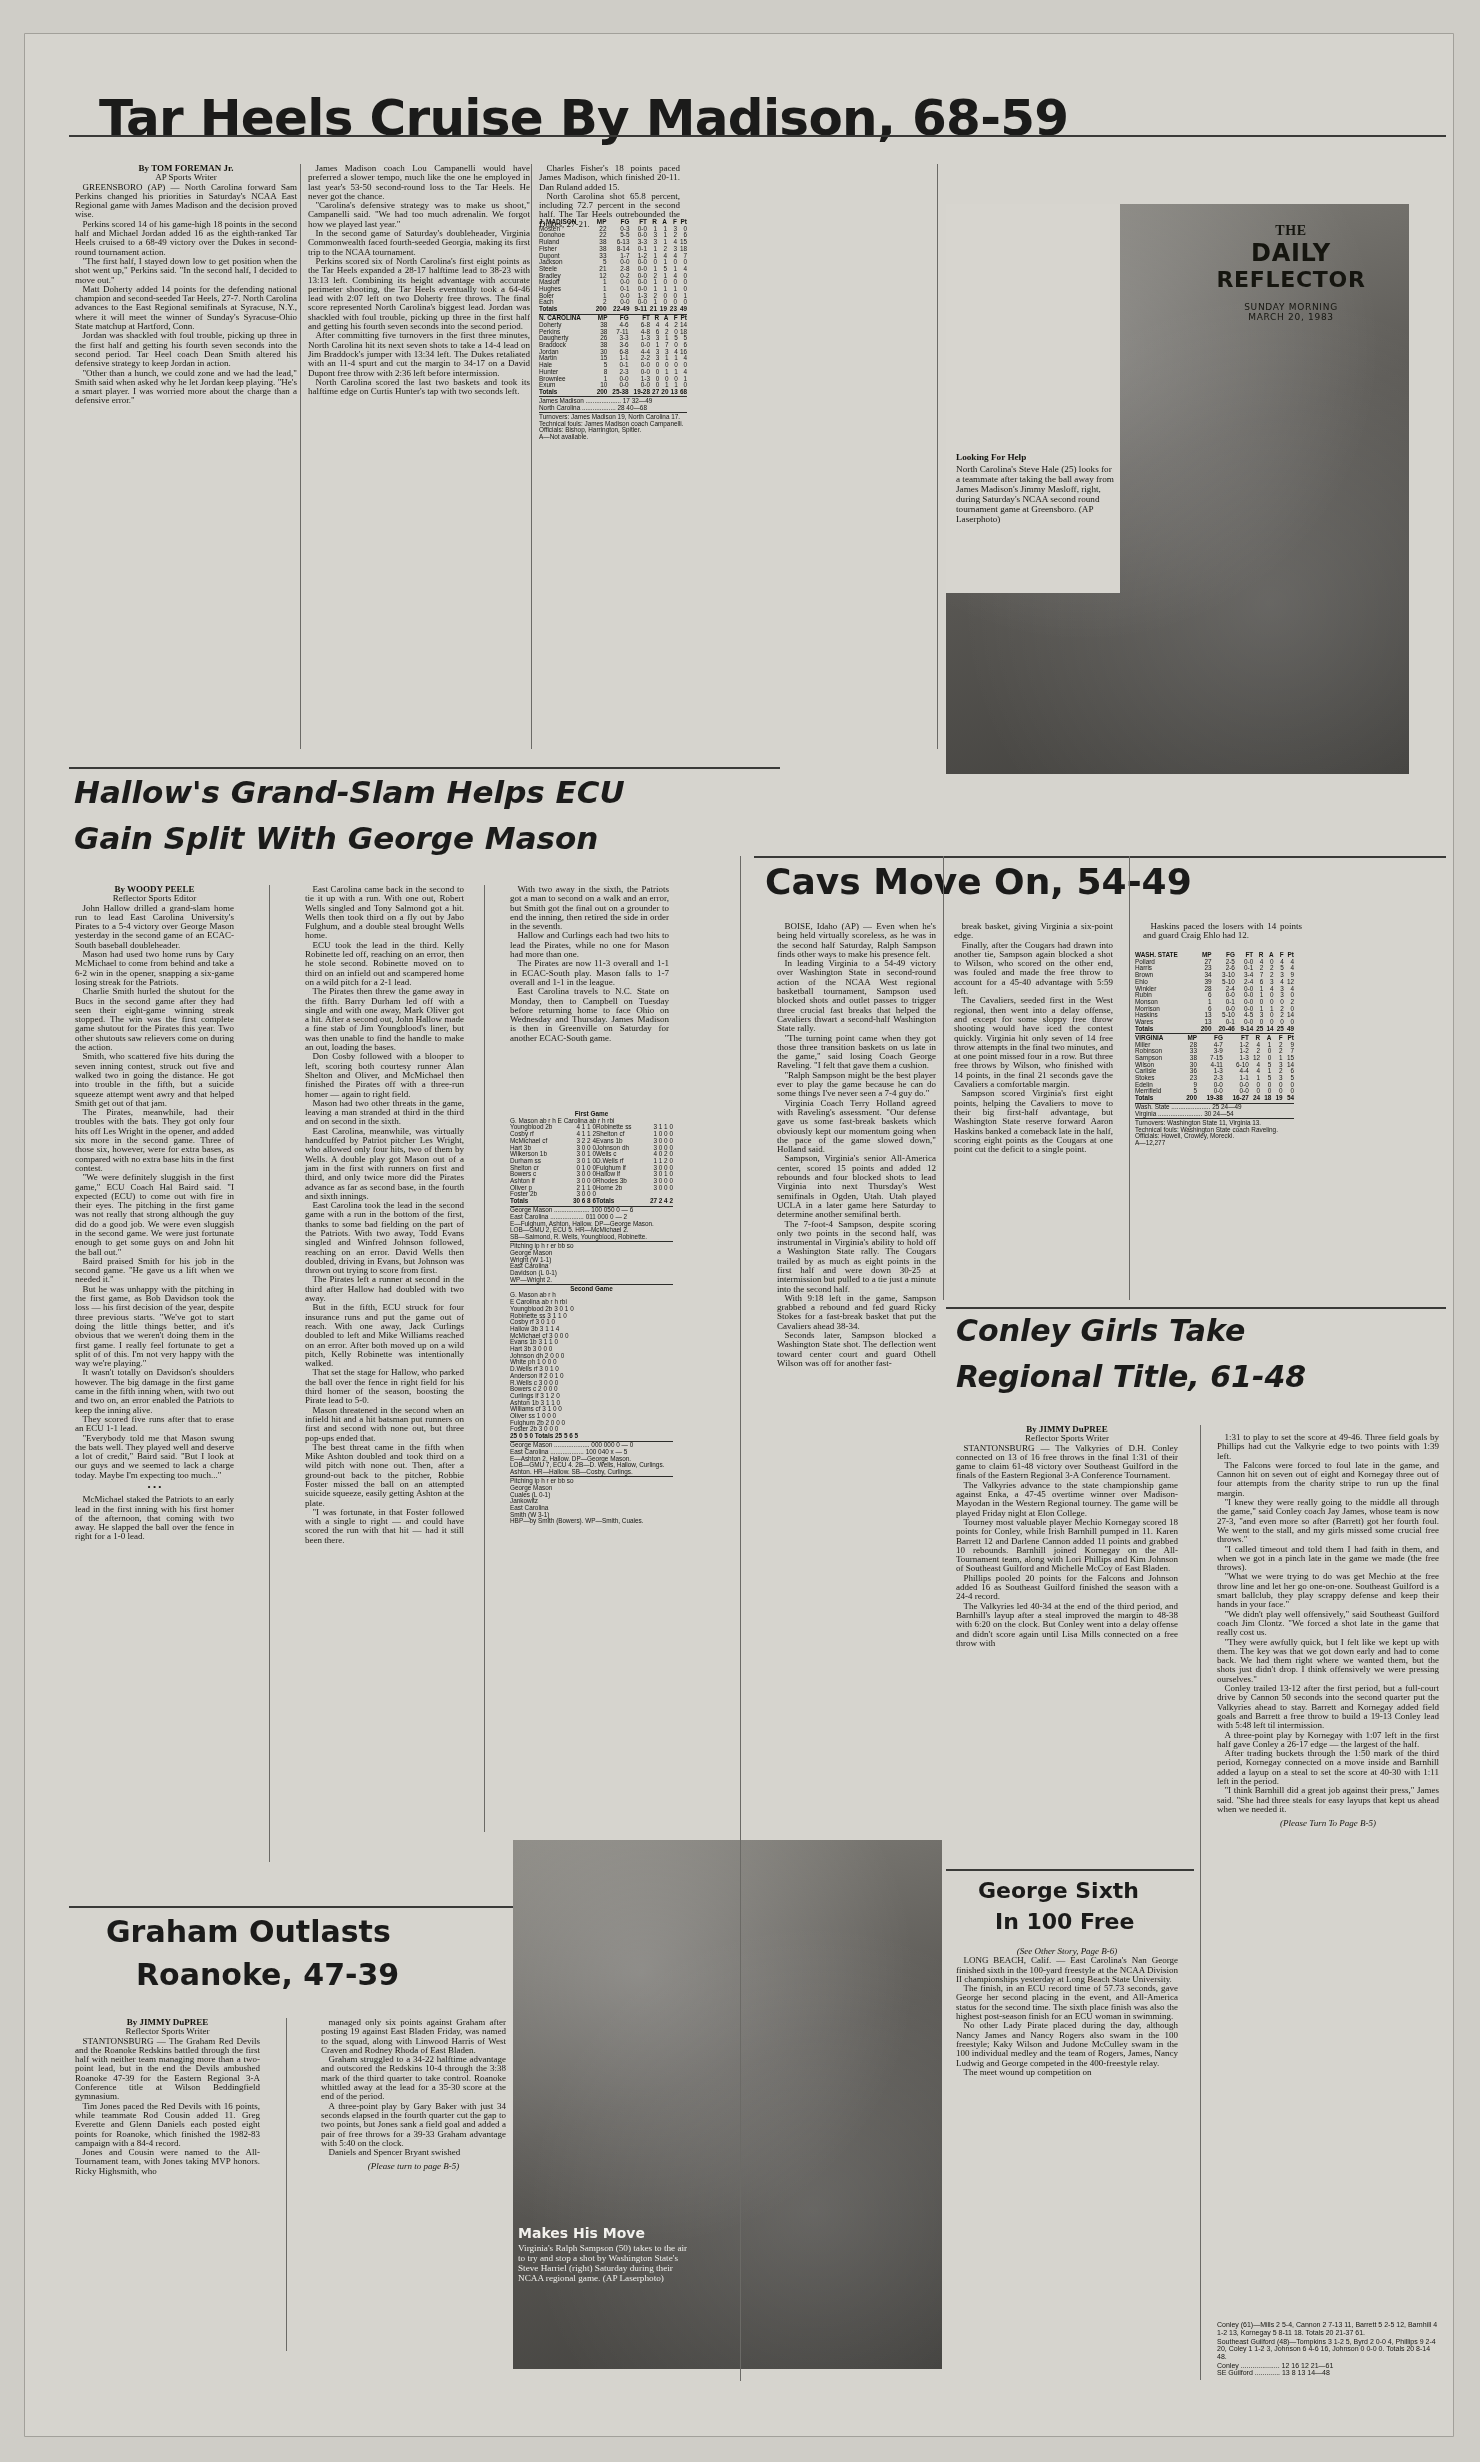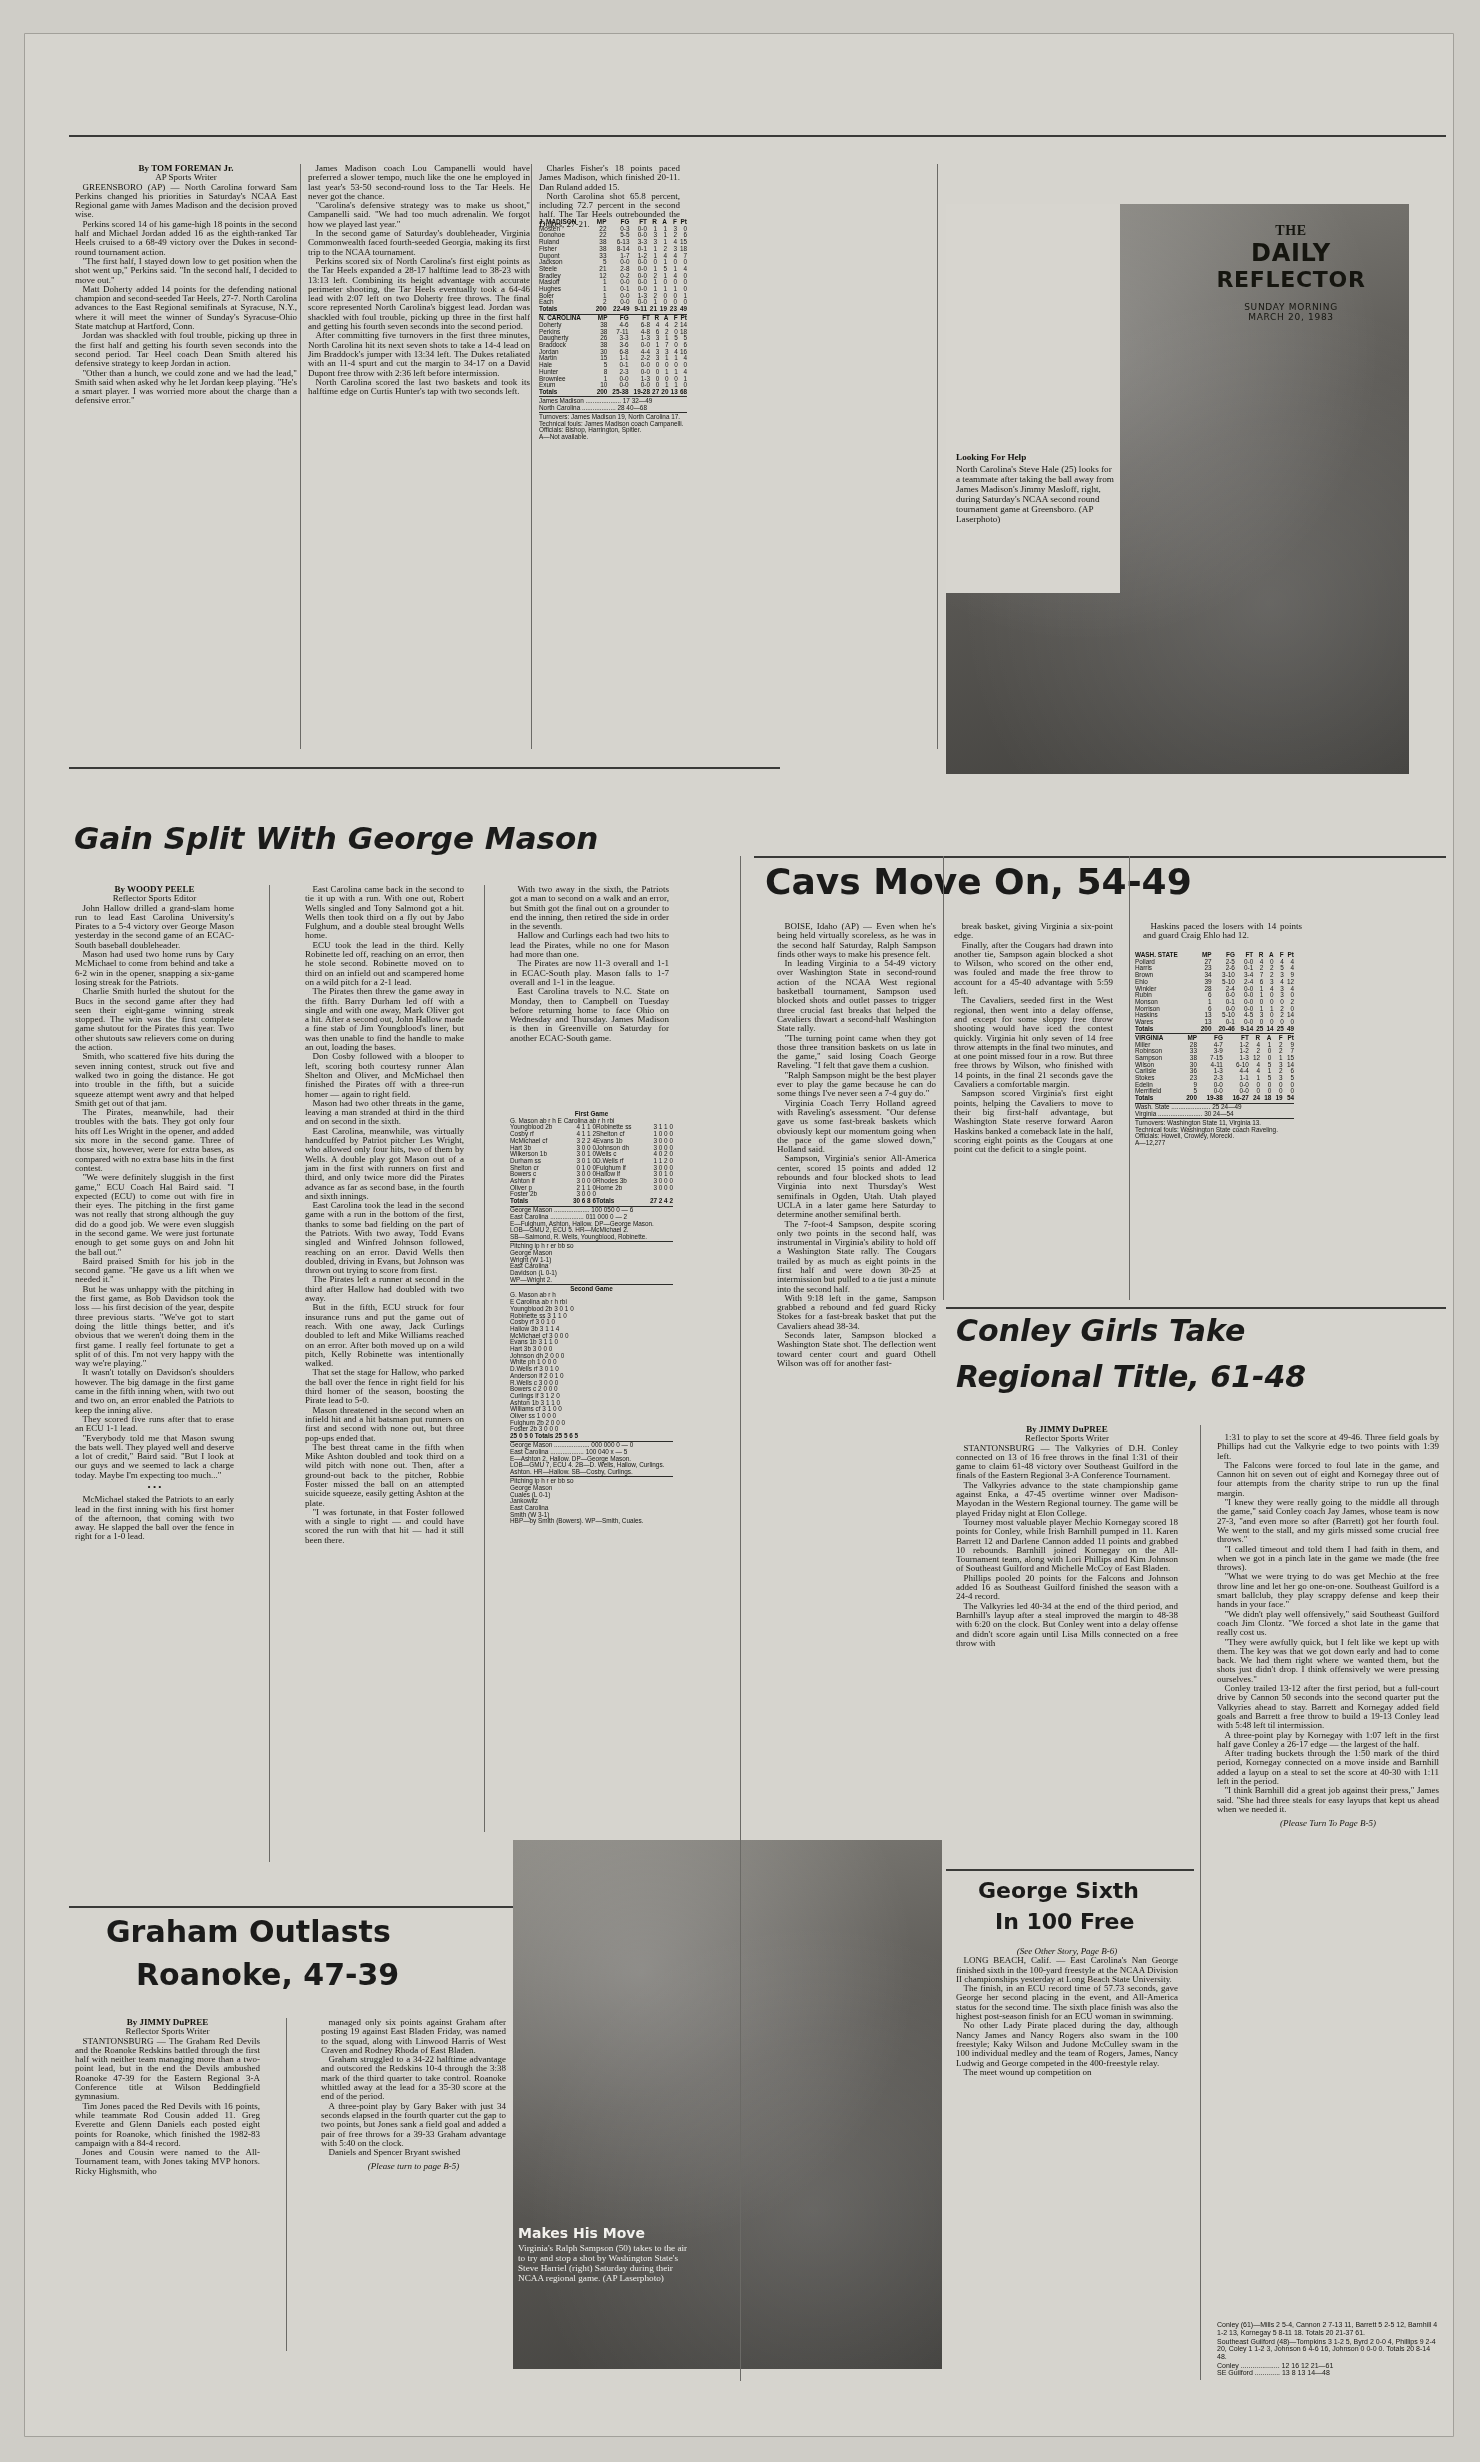--- a/index.html
+++ b/index.html
@@ -76,20 +76,21 @@
   .agate td.r { text-align:right; }
   .agate .ttl { font-weight:bold; }
   .hairline { border-top:0.7px solid #2c2c2a; margin:0.7px 0; }
 </style>
 </head>
 <body>
 
 <div class="page">
  <div class="sheet">
 
+  <div class="mast">Tar Heels Cruise By Madison, 68-59</div>
   <div class="rule hr-top" style="top:101px;"></div>
 
   <div class="col bodycol" style="left:50px; top:130px; width:222px;">
     <div class="cen" style="font-weight:bold;">By TOM FOREMAN Jr.</div>
     <div class="cen">AP Sports Writer</div>
     <p>GREENSBORO (AP) — North Carolina forward Sam Perkins changed his priorities in Saturday's NCAA East Regional game with James Madison and the decision proved wise.</p>
     <p>Perkins scored 14 of his game-high 18 points in the second half and Michael Jordan added 16 as the eighth-ranked Tar Heels cruised to a 68-49 victory over the Dukes in second-round tournament action.</p>
     <p>"The first half, I stayed down low to get position when the shot went up," Perkins said. "In the second half, I decided to move out."</p>
     <p>Matt Doherty added 14 points for the defending national champion and second-seeded Tar Heels, 27-7. North Carolina advances to the East Regional semifinals at Syracuse, N.Y., where it will meet the winner of Sunday's Syracuse-Ohio State matchup at Hartford, Conn.</p>
     <p>Jordan was shackled with foul trouble, picking up three in the first half and getting his fourth seven seconds into the second period. Tar Heel coach Dean Smith altered his defensive strategy to keep Jordan in action.</p>
@@ -403,20 +404,21 @@
     <div style="font-size:9px; margin-top:10.4px; letter-spacing:0.7px;">SUNDAY MORNING</div>
     <div style="font-size:9px; letter-spacing:0.7px;">MARCH 20, 1983</div>
   </div>
 
   <div class="caption" style="left:931px; top:418px; width:161px;">
     <b>Looking For Help</b>
     <div style="margin-top:2.2px;">North Carolina's Steve Hale (25) looks for a teammate after taking the ball away from James Madison's Jimmy Masloff, right, during Saturday's NCAA second round tournament game at Greensboro. (AP Laserphoto)</div>
   </div>
 
   <div class="rule" style="left:44px; top:733px; width:711px; height:1.5px;"></div>
+  <div class="sechead" style="left:49px; top:740px; font-size:31px;">Hallow's Grand-Slam Helps ECU</div>
   <div class="sechead" style="left:49px; top:786px; font-size:31px;">Gain Split With George Mason</div>
 
   <div class="col bodycol" style="left:50px; top:851px; width:159px;">
     <div class="cen" style="font-weight:bold;">By WOODY PEELE</div>
     <div class="cen">Reflector Sports Editor</div>
     <p>John Hallow drilled a grand-slam home run to lead East Carolina University's Pirates to a 5-4 victory over George Mason yesterday in the second game of an ECAC-South baseball doubleheader.</p>
     <p>Mason had used two home runs by Cary McMichael to come from behind and take a 6-2 win in the opener, snapping a six-game losing streak for the Patriots.</p>
     <p>Charlie Smith hurled the shutout for the Bucs in the second game after they had seen their eight-game winning streak stopped. The win was the first complete game shutout for the Pirates this year. Two other shutouts saw relievers come on during the action.</p>
     <p>Smith, who scattered five hits during the seven inning contest, struck out five and walked two in going the distance. He got into trouble in the fifth, but a suicide squeeze attempt went awry and that helped Smith get out of that jam.</p>
     <p>The Pirates, meanwhile, had their troubles with the bats. They got only four hits off Les Wright in the opener, and added six more in the second game. Three of those six, however, were for extra bases, as compared with no extra base hits in the first contest.</p>

